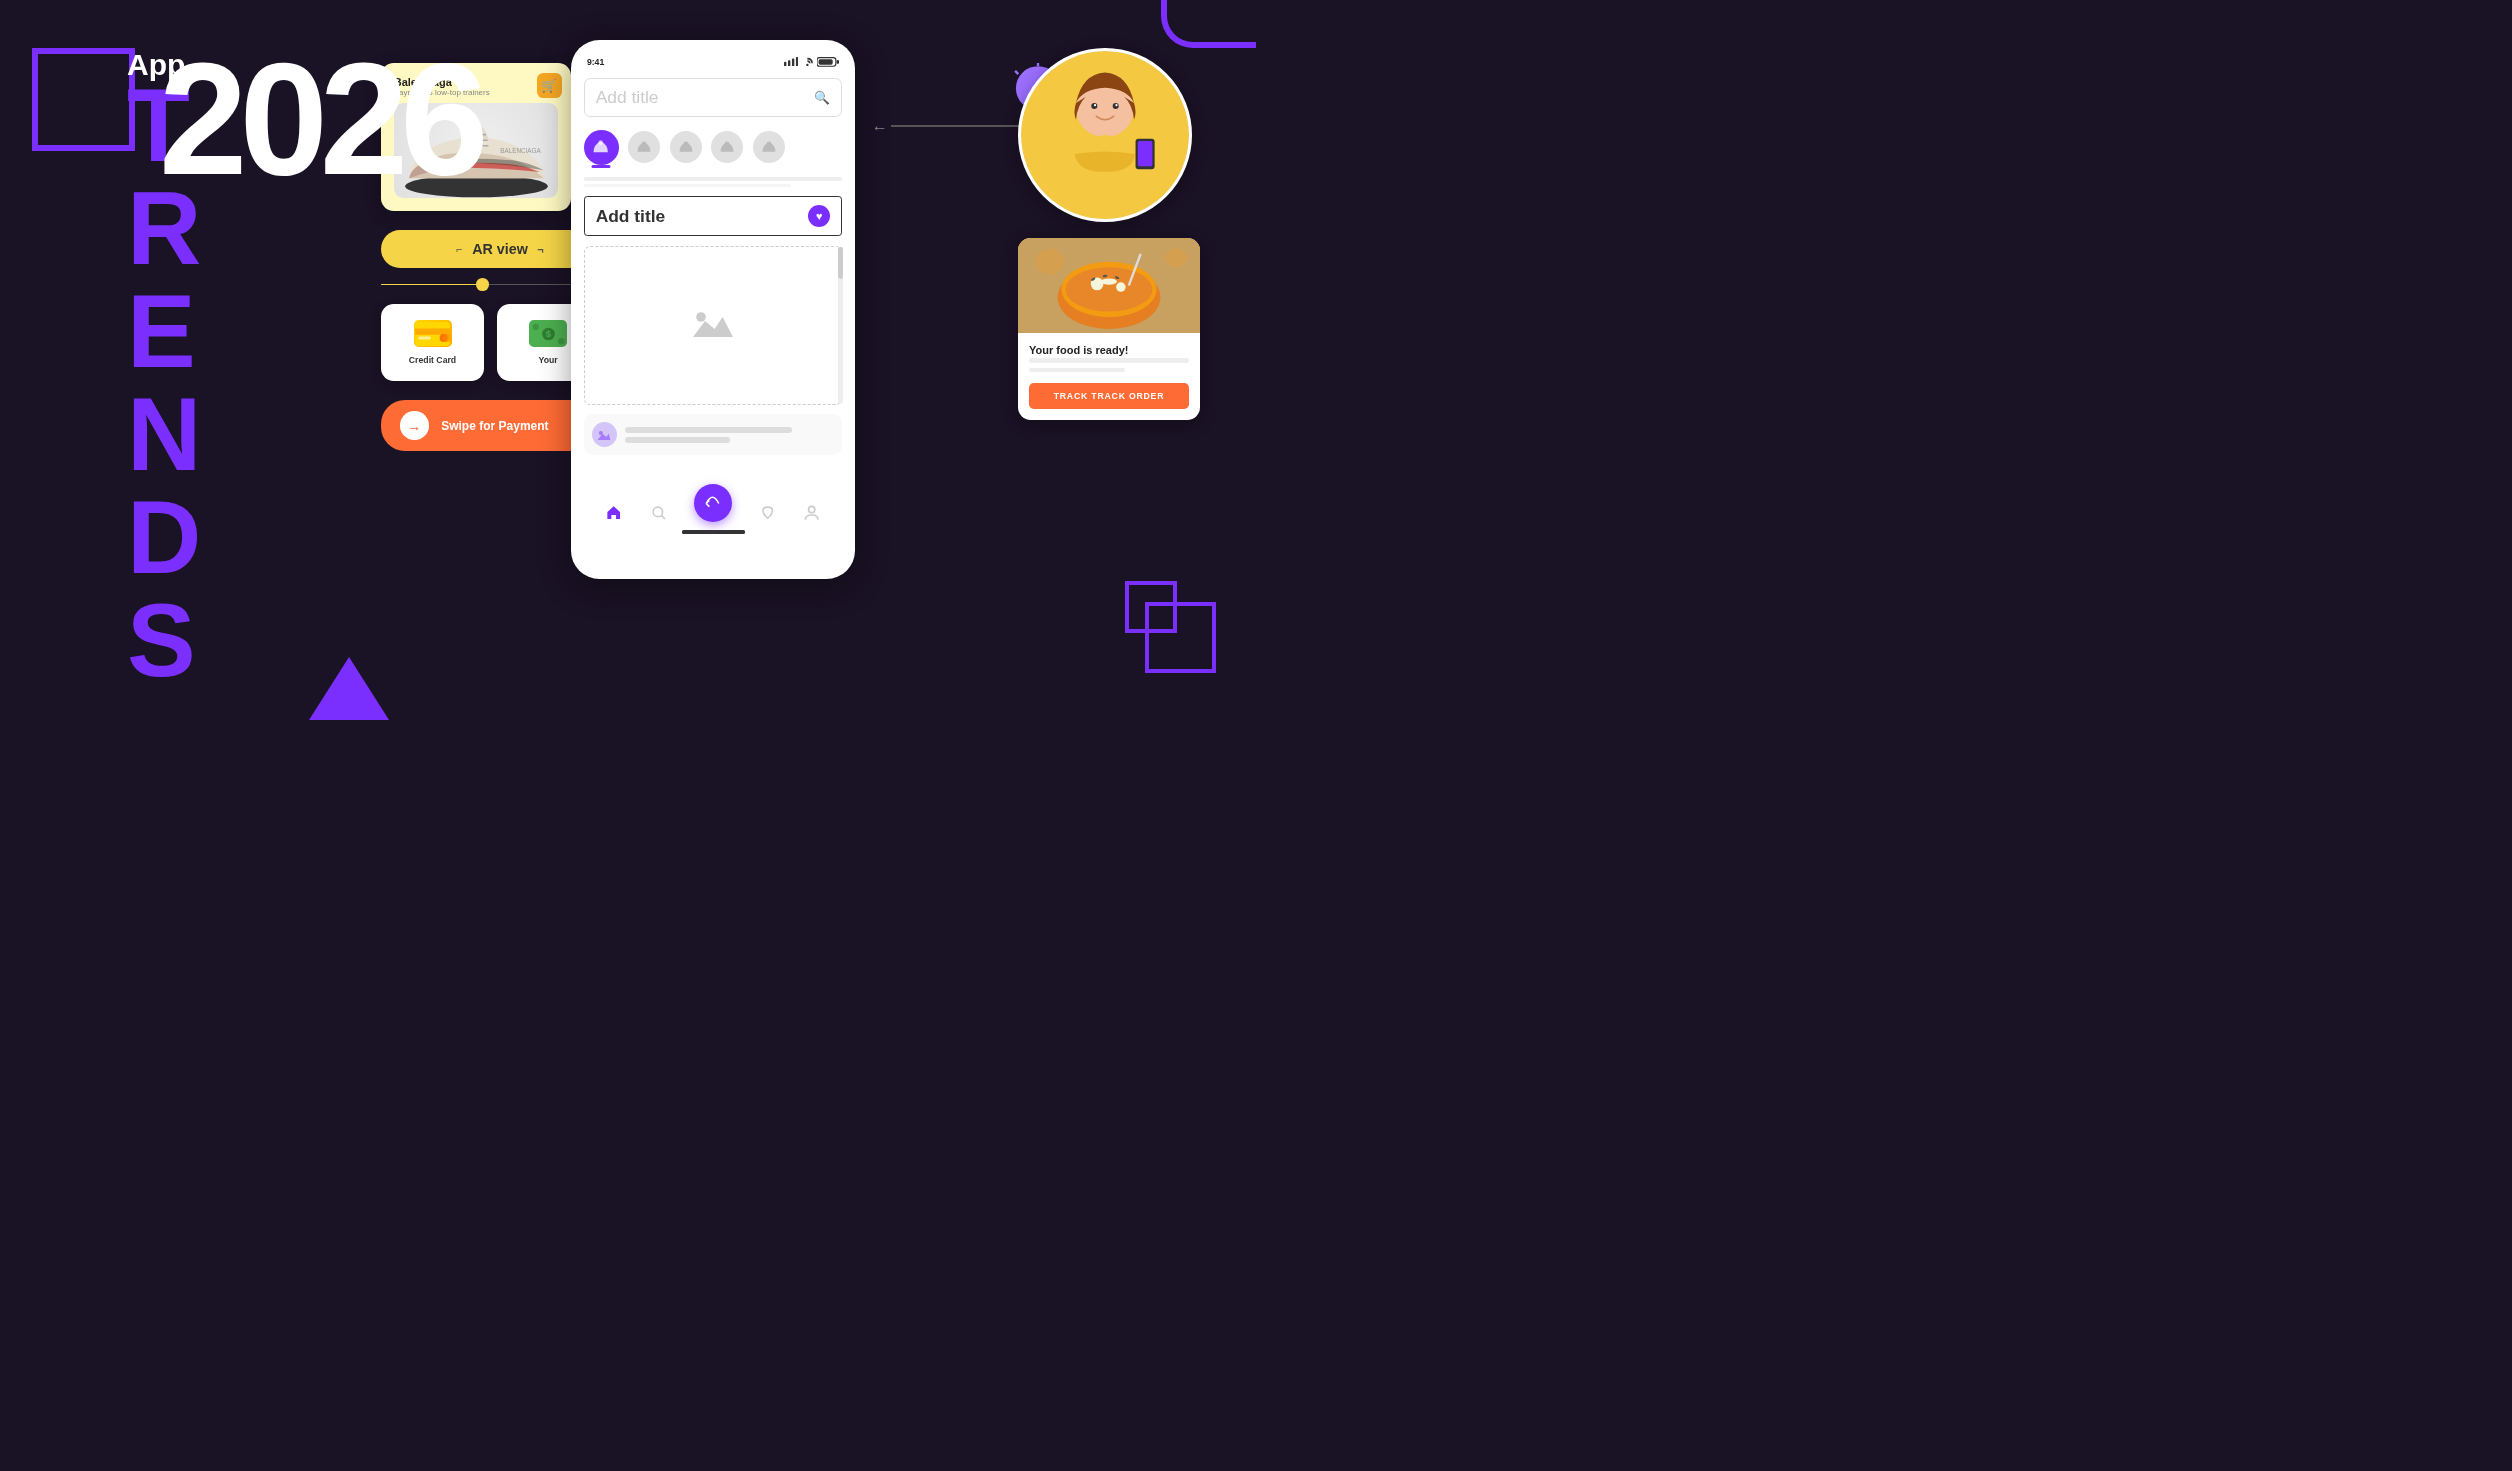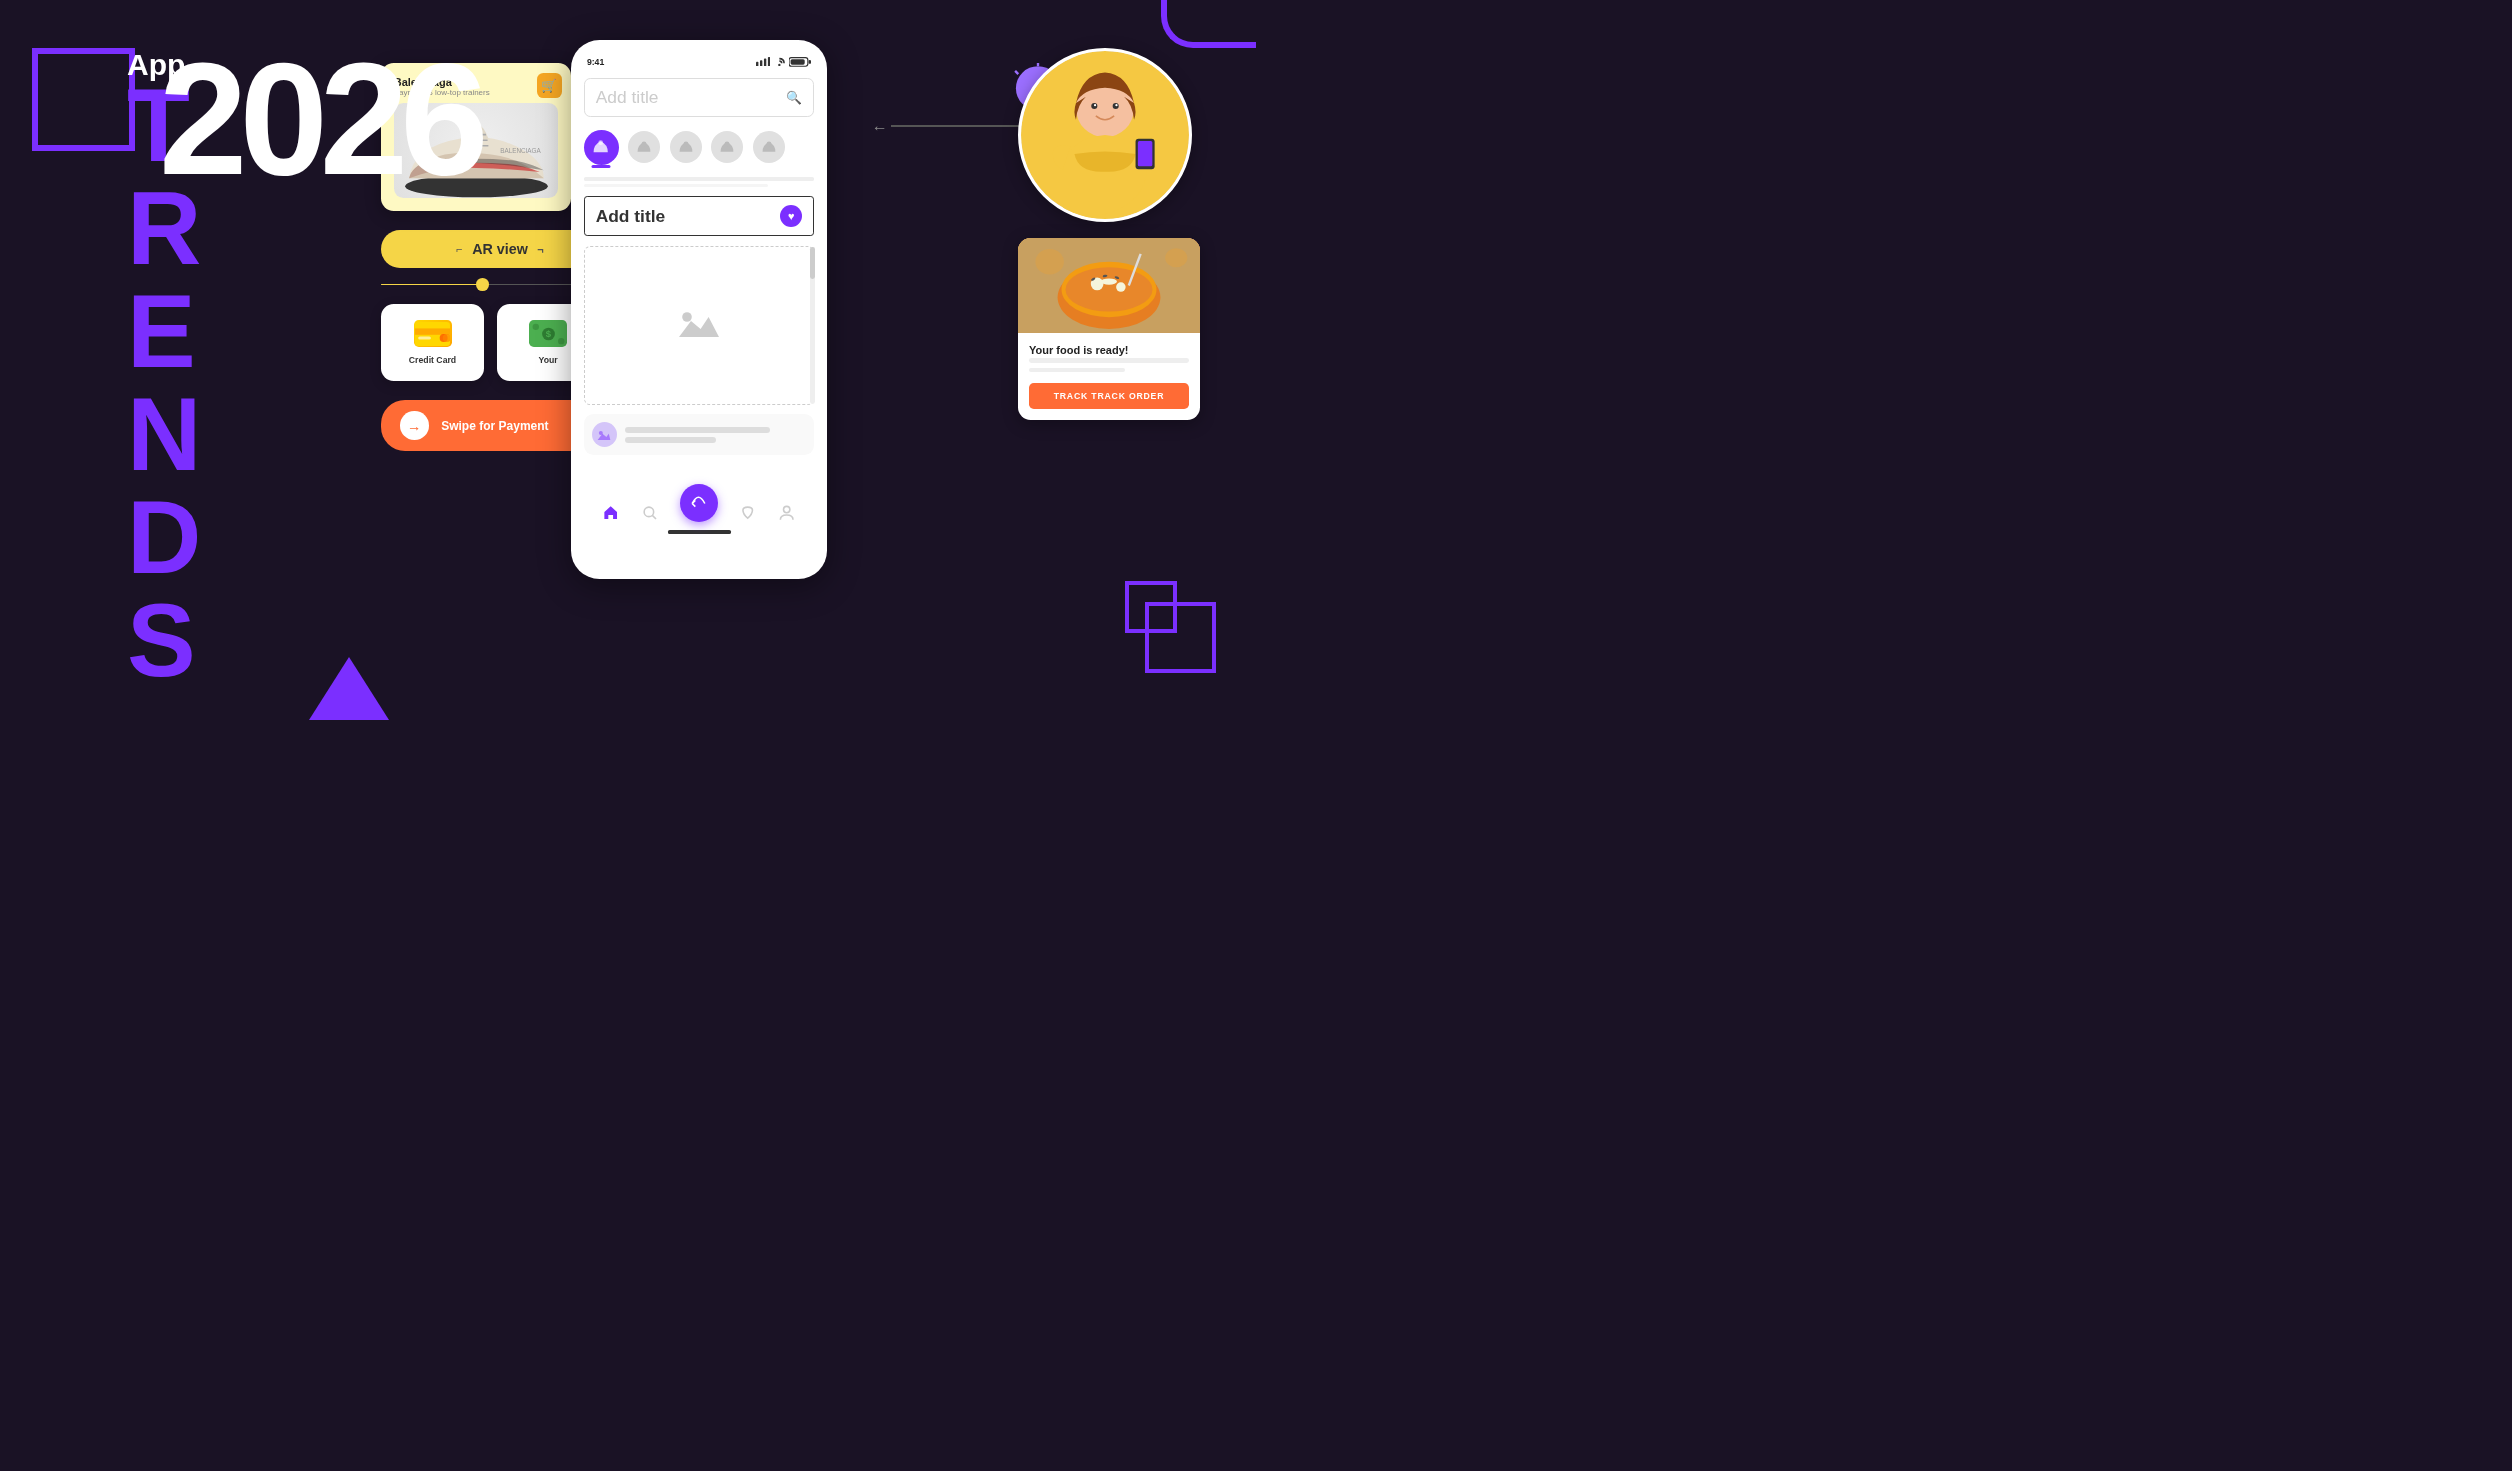--- a/index.html
+++ b/index.html
@@ -262,21 +262,21 @@
       font-size: 12px;
       font-weight: 700;
       color: white;
     }
 
     
     .phone-container {
       position: absolute;
       top: 40px;
       left: 571px;
-      width: 256px;
+      width: 284px;
       height: 539px;
       background: white;
       border-radius: 28.5px;
       box-shadow: 0 6.3px 32px rgba(0,0,0,0.4);
       overflow: hidden;
       padding: 16px 12.7px;
     }
     .phone-status-bar {
       display: flex;
       justify-content: space-between;

